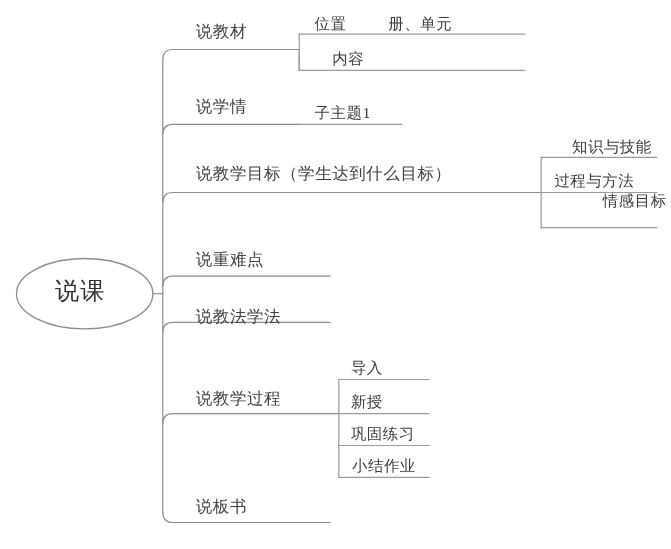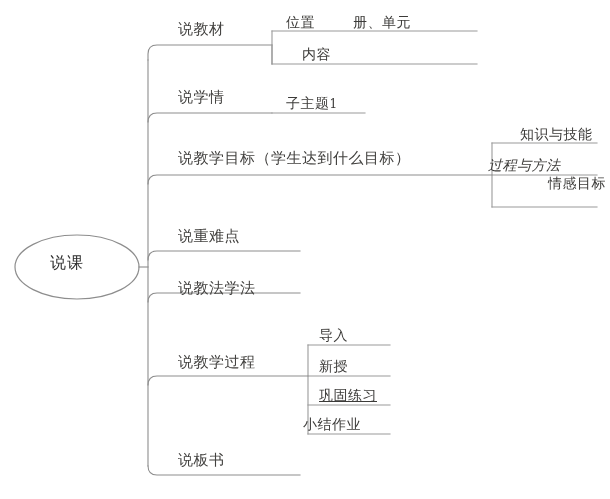--- a/index.html
+++ b/index.html
@@ -25,21 +25,21 @@
   }
   .node-label {
     position: absolute;
     white-space: nowrap;
     color: #3a3a3a;
     line-height: 1;
     font-family: "DejaVu Sans", "Liberation Sans", sans-serif;
   }
   .root-label {
     color: #2f2f2f;
-    font-size: 16px;
+    font-size: 22px;
     letter-spacing: 1px;
   }
   .lvl1-label {
     font-size: 15px;
     color: #42413f;
     letter-spacing: 0.5px;
   }
   .lvl2-label {
     font-size: 14px;
     color: #3c3b39;
@@ -125,21 +125,21 @@
   <div class="node-label lvl2-label" style="left:286px; top:15px;">位置</div>
   <div class="node-label lvl2-label" style="left:353px; top:15px;">册、单元</div>
 
   <div class="node-label lvl2-label" style="left:302px; top:47px;">内容</div>
 
   <div class="node-label lvl2-label" style="left:286px; top:96px;">
     <span>子主题</span><span class="serif-num">1</span>
   </div>
 
   <div class="node-label lvl3-label" style="left:520px; top:127px;">知识与技能</div>
-  <div class="node-label lvl3-label" style="left:488px; top:158px;font-style:italic;">过程与方法</div>
+  <div class="node-label lvl3-label" style="left:504px; top:158px;">过程与方法</div>
   <div class="node-label lvl3-label" style="left:504px; top:176px;margin-left:44px;">情感目标</div>
 
   <div class="node-label lvl3-label" style="left:319px; top:328px;">导入</div>
   <div class="node-label lvl3-label" style="left:319px; top:359px;">新授</div>
-  <div class="node-label lvl3-label" style="left:319px; top:388px;text-decoration:underline;">巩固练习</div>
-  <div class="node-label lvl3-label" style="left:303px; top:417px;">小结作业</div>
+  <div class="node-label lvl3-label" style="left:319px; top:388px;">巩固练习</div>
+  <div class="node-label lvl3-label" style="left:320px; top:417px;">小结作业</div>
 
 </div>
 
 </body></html>

